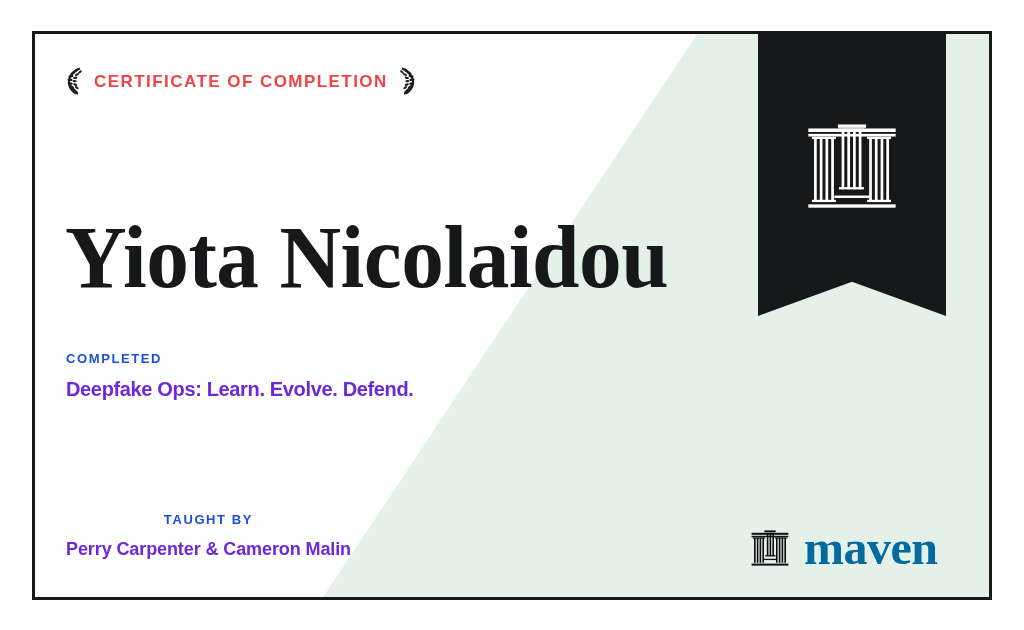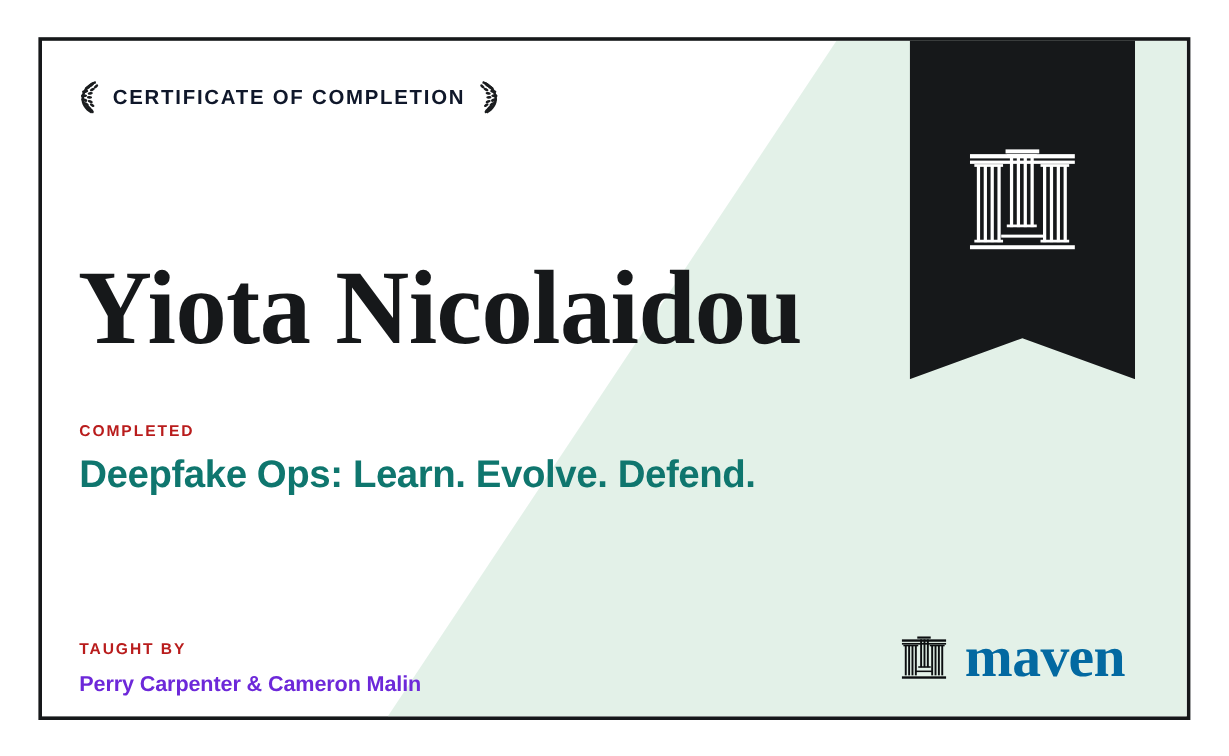--- a/index.html
+++ b/index.html
@@ -91,21 +91,21 @@
     flex: 0 0 auto;
   }
   .laurel svg { display: block; width: 100%; height: 100%; }
   .laurel-right svg { transform: scaleX(-1); transform-origin: 50% 50%; }
 
   .header-title {
     font-family: "Liberation Sans", sans-serif;
     font-size: 17px;
     font-weight: bold;
     letter-spacing: 1.45px;
-    color: #0f172a;
+    color: #ef4444;
     white-space: nowrap;
     line-height: 1;
   }
 
   .recipient-name {
     position: absolute;
     left: 30px;
     top: 178px;
     font-family: "Liberation Serif", serif;
     font-size: 88px;
@@ -121,38 +121,39 @@
   .completed-block {
     position: absolute;
     left: 31px;
     top: 318px;
   }
   .label-small {
     font-family: "Liberation Sans", sans-serif;
     font-size: 13px;
     font-weight: bold;
     letter-spacing: 1.6px;
-    color: #b91c1c;
+    color: #1d4ed8;
     line-height: 1;
     margin-bottom: 13px;
   }
   .course-title {
     font-family: "Liberation Sans", sans-serif;
-    font-size: 32px;
+    font-size: 20px;
     font-weight: bold;
     letter-spacing: -0.35px;
-    color: #0f766e;
+    color: #6d28d9;
     line-height: 1.12;
     white-space: nowrap;
   }
 
   .taught-block {
     position: absolute;
     left: 31px;
-    top: 500px;
+    top: 479px;
+    text-align: center;
   }
   .instructors {
     font-family: "Liberation Sans", sans-serif;
     font-size: 18px;
     font-weight: bold;
     letter-spacing: -0.1px;
     color: #6d28d9;
     line-height: 1.15;
     white-space: nowrap;
   }

